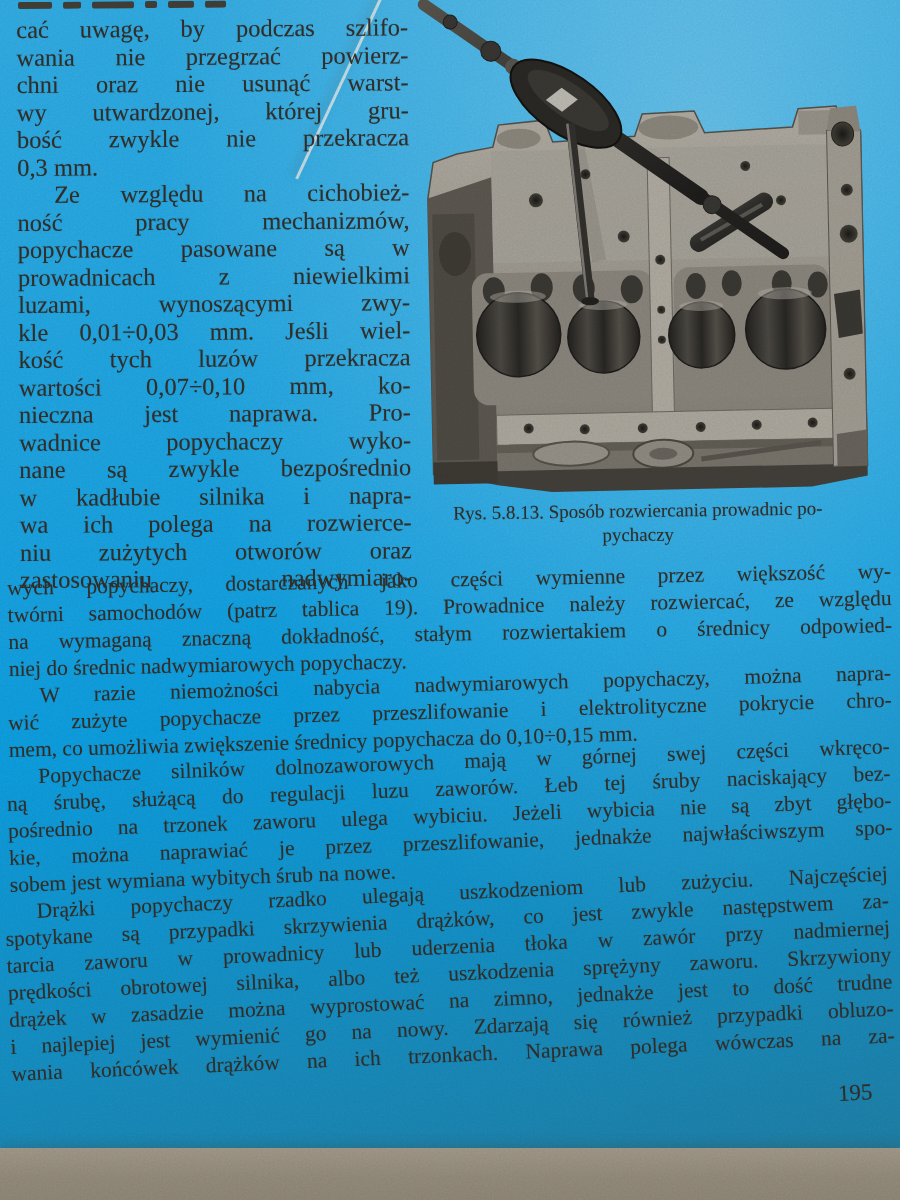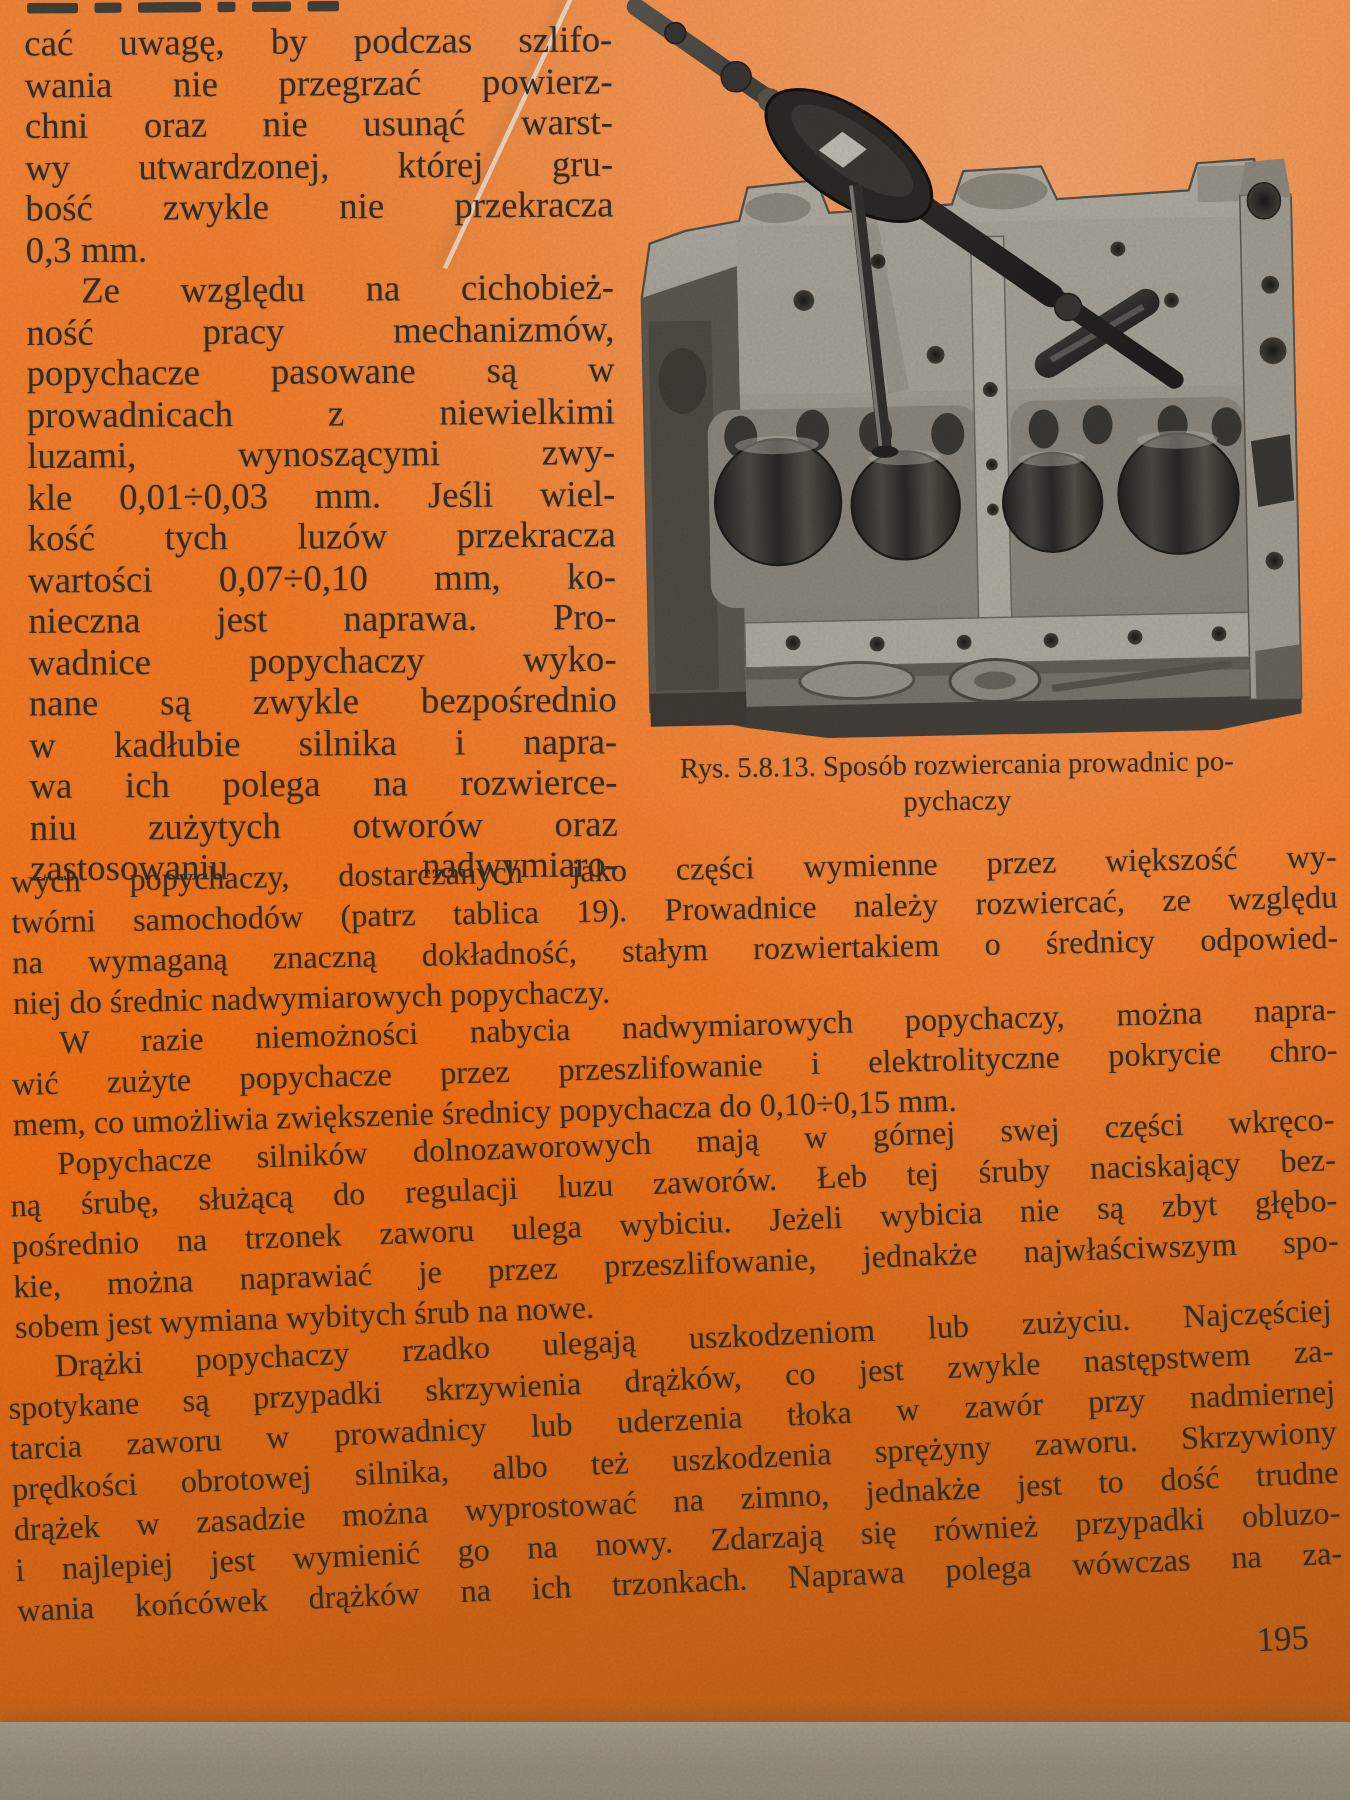--- a/index.html
+++ b/index.html
@@ -1,18 +1,18 @@
 <!DOCTYPE html>
 <html><head>
 <meta charset="utf-8">
 <style>
   html,body{margin:0;padding:0;background:#888;}
   .page{
     position:relative;width:900px;height:1200px;overflow:hidden;
-    background:#f97316;
+    background:#0ea5e9;
     font-family:"Liberation Serif","DejaVu Serif",serif;
     color:#35322d;
   }
   .paper-shade{
     position:absolute;inset:0;pointer-events:none;
     background:
       radial-gradient(ellipse at 78% 12%, rgba(255,255,255,0.30), rgba(255,255,255,0) 55%),
       linear-gradient(168deg, rgba(255,255,255,0.16) 0%, rgba(255,255,255,0.06) 38%, rgba(0,0,0,0) 55%, rgba(74,62,40,0.16) 78%, rgba(74,62,40,0.30) 96%);
   }
   .bottom-strip{

